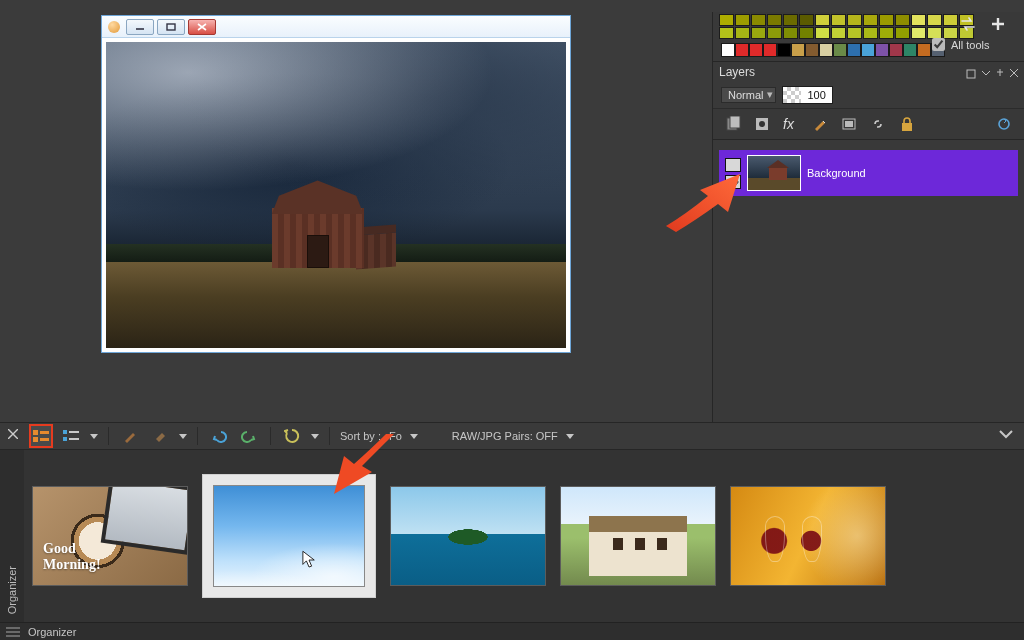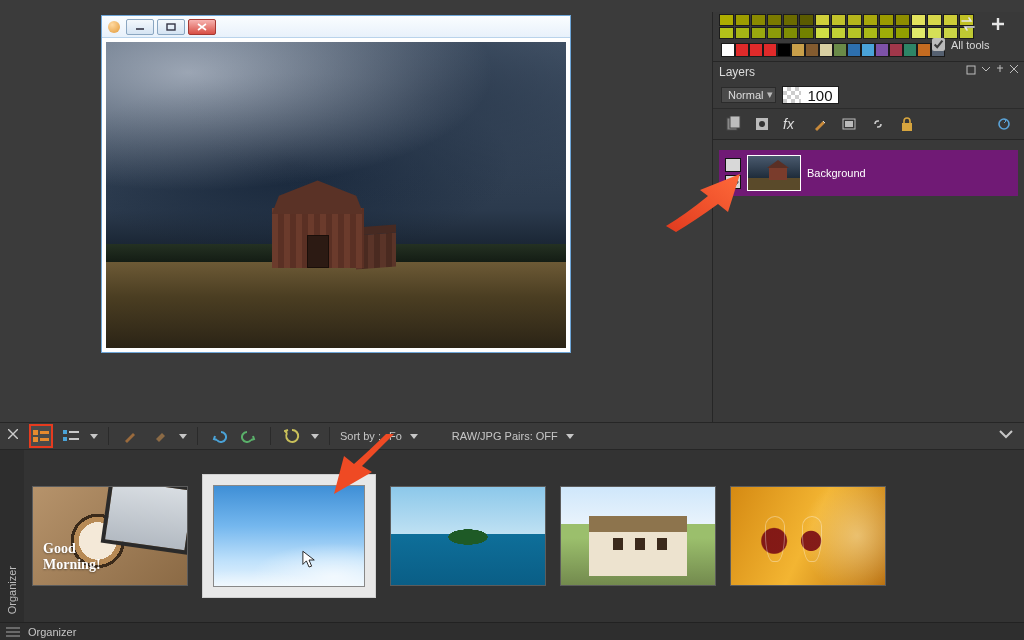--- a/index.html
+++ b/index.html
@@ -78,44 +78,44 @@
   .ptool-row { display:flex; justify-content:flex-end; gap:10px; padding:2px 6px; }
   .ptool { width:20px; height:20px; display:flex; align-items:center; justify-content:center; color:#e4e4e4; }
   .alltools { display:flex; align-items:center; gap:6px; color:#d8d8d8; font-size:11px; padding:2px 4px; }
   .alltools input { accent-color:#bbb; }
 
   .section-title { font-size:11px; color:#cfcfcf; padding:4px 8px 3px;
     border-top:1px solid #262626; }
   .recent-row { display:flex; gap:0px; padding:0 8px 4px; }
   .recent-row .rc { width:14px; height:14px; border:1px solid #1a1a1a; }
 
-  .layers-header { display:flex; align-items:flex-start; justify-content:space-between;
+  .layers-header { display:flex; align-items:flex-end; justify-content:space-between;
     padding:3px 6px; border-top:1px solid #262626; }
   .layers-header .title { font-size:12px; color:#ddd; }
   .layers-header .hdr-icons { display:flex; gap:6px; color:#bdbdbd; }
 
   .blend-row { display:flex; align-items:center; gap:6px; padding:4px 8px; }
   .blend-select { background:#4a4a4a; color:#ddd; border:1px solid #2b2b2b;
     font-size:11px; padding:1px 12px 1px 6px; position:relative; }
   .blend-select::after { content:"▾"; position:absolute; right:3px; top:0; color:#bbb; }
   .opacity-box { display:flex; align-items:center; background:#fff; height:18px;
     border:1px solid #1d1d1d; }
   .opacity-box .chk { width:18px; height:100%;
     background:
       linear-gradient(45deg,#ccc 25%,transparent 25%,transparent 75%,#ccc 75%) 0 0/8px 8px,
       linear-gradient(45deg,#ccc 25%,#fff 25%,#fff 75%,#ccc 75%) 4px 4px/8px 8px; }
-  .opacity-box .val { padding:0 6px; color:#111; font-size:15px; }
+  .opacity-box .val { padding:0 6px; color:#111; font-size:11px; }
 
   .layer-tools { display:flex; gap:9px; padding:5px 10px;
     border-top:1px solid #2b2b2b; border-bottom:1px solid #262626;
     background:#383838; }
   .layer-tools .lt { width:20px; height:20px; display:flex; align-items:center; justify-content:center;
     color:#c9c9c9; cursor:pointer; }
 
-  .layer-row { margin:10px 6px 0; height:46px; background:#701a75;
+  .layer-row { margin:10px 6px 0; height:46px; background:#6d28d9;
     display:flex; align-items:center; gap:6px; padding:4px 6px; }
   .layer-left { display:flex; flex-direction:column; gap:3px; }
   .eye-toggle { width:16px; height:14px; background:#d8d8d8; border:1px solid #111;
     display:flex; align-items:center; justify-content:center; }
   .layer-thumb { width:54px; height:36px; border:1px solid #fff; background:#2c3440; position:relative; overflow:hidden; }
   .layer-thumb .tsky { position:absolute; inset:0;
     background: linear-gradient(#4a5a6e, #1b2836 70%); }
   .layer-thumb .tgr { position:absolute; left:0; right:0; bottom:0; height:34%;
     background:#5a4a2a; }
   .layer-thumb .tbarn { position:absolute; left:40%; bottom:30%; width:18px; height:14px;

